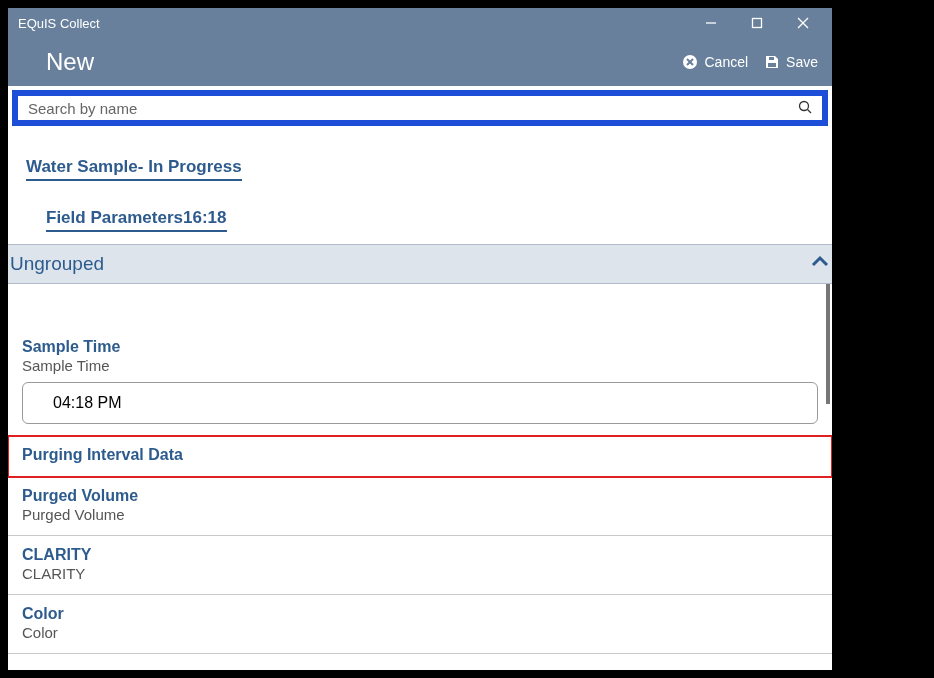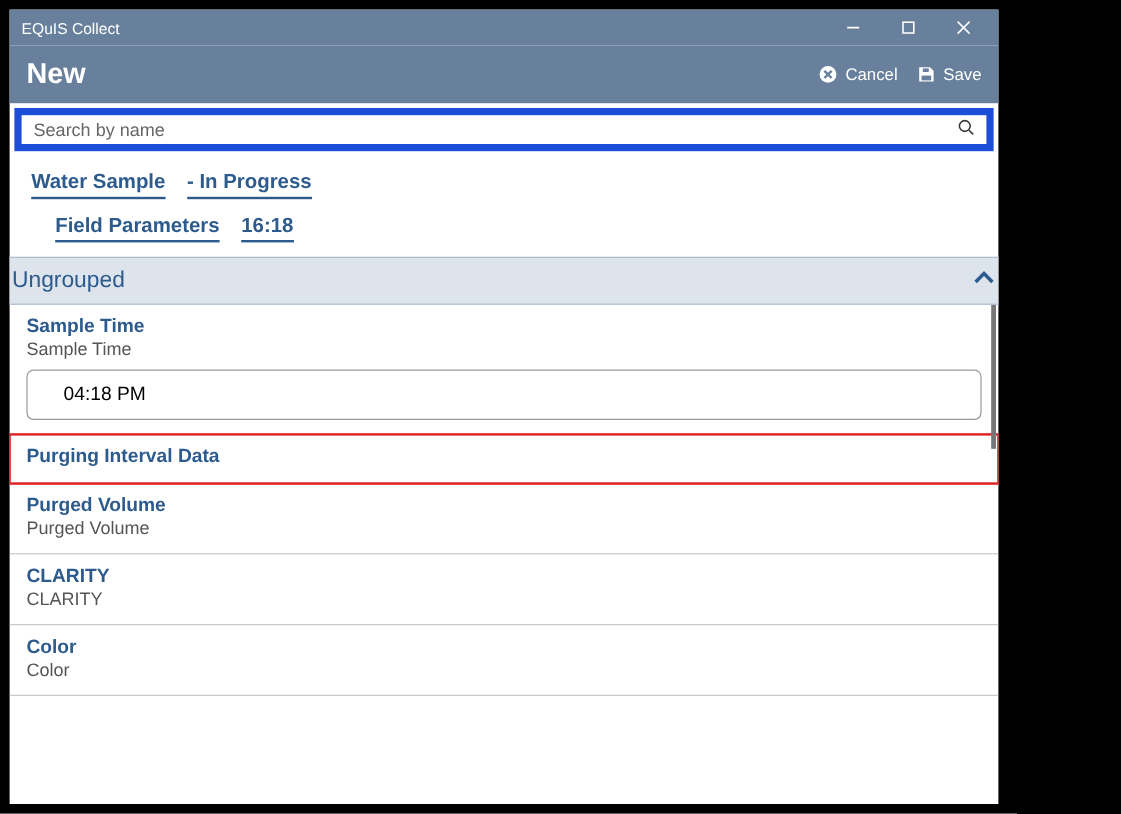--- a/index.html
+++ b/index.html
@@ -4,34 +4,34 @@
   <style>
     * { box-sizing: border-box; margin: 0; padding: 0; font-family: "Segoe UI", Arial, sans-serif; }
     body { background: #000; width: 934px; height: 678px; overflow: hidden; }
     .window { position: relative; width: 824px; height: 662px; margin: 8px; background: #fff; display: flex; flex-direction: column; }
     .titlebar { background: #68809c; height: 30px; display: flex; align-items: center; padding: 0 6px 0 10px; color: #fff; }
     .titlebar-title { font-size: 13px; flex: 1; }
     .win-btns { display: flex; gap: 0; }
     .win-btn { width: 46px; height: 30px; display: flex; align-items: center; justify-content: center; cursor: pointer; }
     .win-btn svg { stroke: #fff; stroke-width: 1.3; fill: none; }
     .header { background: #68809c; height: 48px; display: flex; align-items: center; padding: 0 14px; color: #fff; }
-    .header-title { font-size: 24px; font-weight: 700; flex: 1; }
+    .header-title { font-size: 24px; font-weight: 400; flex: 1; margin-left: 24px; }
     .hdr-btn { display: flex; align-items: center; gap: 6px; font-size: 14px; margin-left: 16px; cursor: pointer; }
     .searchbar { margin: 4px 4px 0 4px; border: 6px solid #1d4ed8; height: 36px; display: flex; align-items: center; padding: 0 10px; background: #fff; }
     .searchbar input { border: none; outline: none; flex: 1; font-size: 15px; color: #333; }
     .searchbar input::placeholder { color: #666; }
     .crumbs { padding: 10px 18px 6px 18px; }
-    .crumb-row { display: flex; gap: 18px; padding: 6px 0; }
+    .crumb-row { display: flex; padding: 6px 0; margin-top: 15px; }
     .crumb-row.indent { padding-left: 20px; align-items: center; }
     .crumb { color: #2d5b8e; font-weight: 600; font-size: 17px; border-bottom: 2px solid #2d5b8e; padding-bottom: 2px; cursor: pointer; }
     .group-header { background: #dde4ec; border-top: 1px solid #b0bccc; border-bottom: 1px solid #b0bccc; height: 40px; display: flex; align-items: center; padding: 0 2px; }
     .group-title { color: #2d5b8e; font-size: 19px; flex: 1; }
     .scroll { flex: 1; overflow: hidden; position: relative; }
     .field { border-bottom: 1px solid #c8c8c8; padding: 10px 14px 12px 14px; }
-    .field.no-border { border-bottom: none; }
+    .field.no-border { border-bottom: none; margin-top: 44px; }
     .field-label { color: #2d5b8e; font-weight: 600; font-size: 16px; }
     .field-sub { color: #555; font-size: 15px; margin-top: 1px; }
     .field-input { margin-top: 8px; border: 1px solid #999; border-radius: 6px; height: 42px; padding: 0 30px; font-size: 16px; width: 100%; outline: none; }
     .highlight { outline: 2px solid #e02020; outline-offset: -1px; }
     .scrollbar { position: absolute; right: 2px; top: 0; width: 4px; height: 120px; background: #777; }
     .chevron { cursor: pointer; }
     .search-icon { font-size: 15px; color: #333; }
   </style>
 </head>
 <body>

